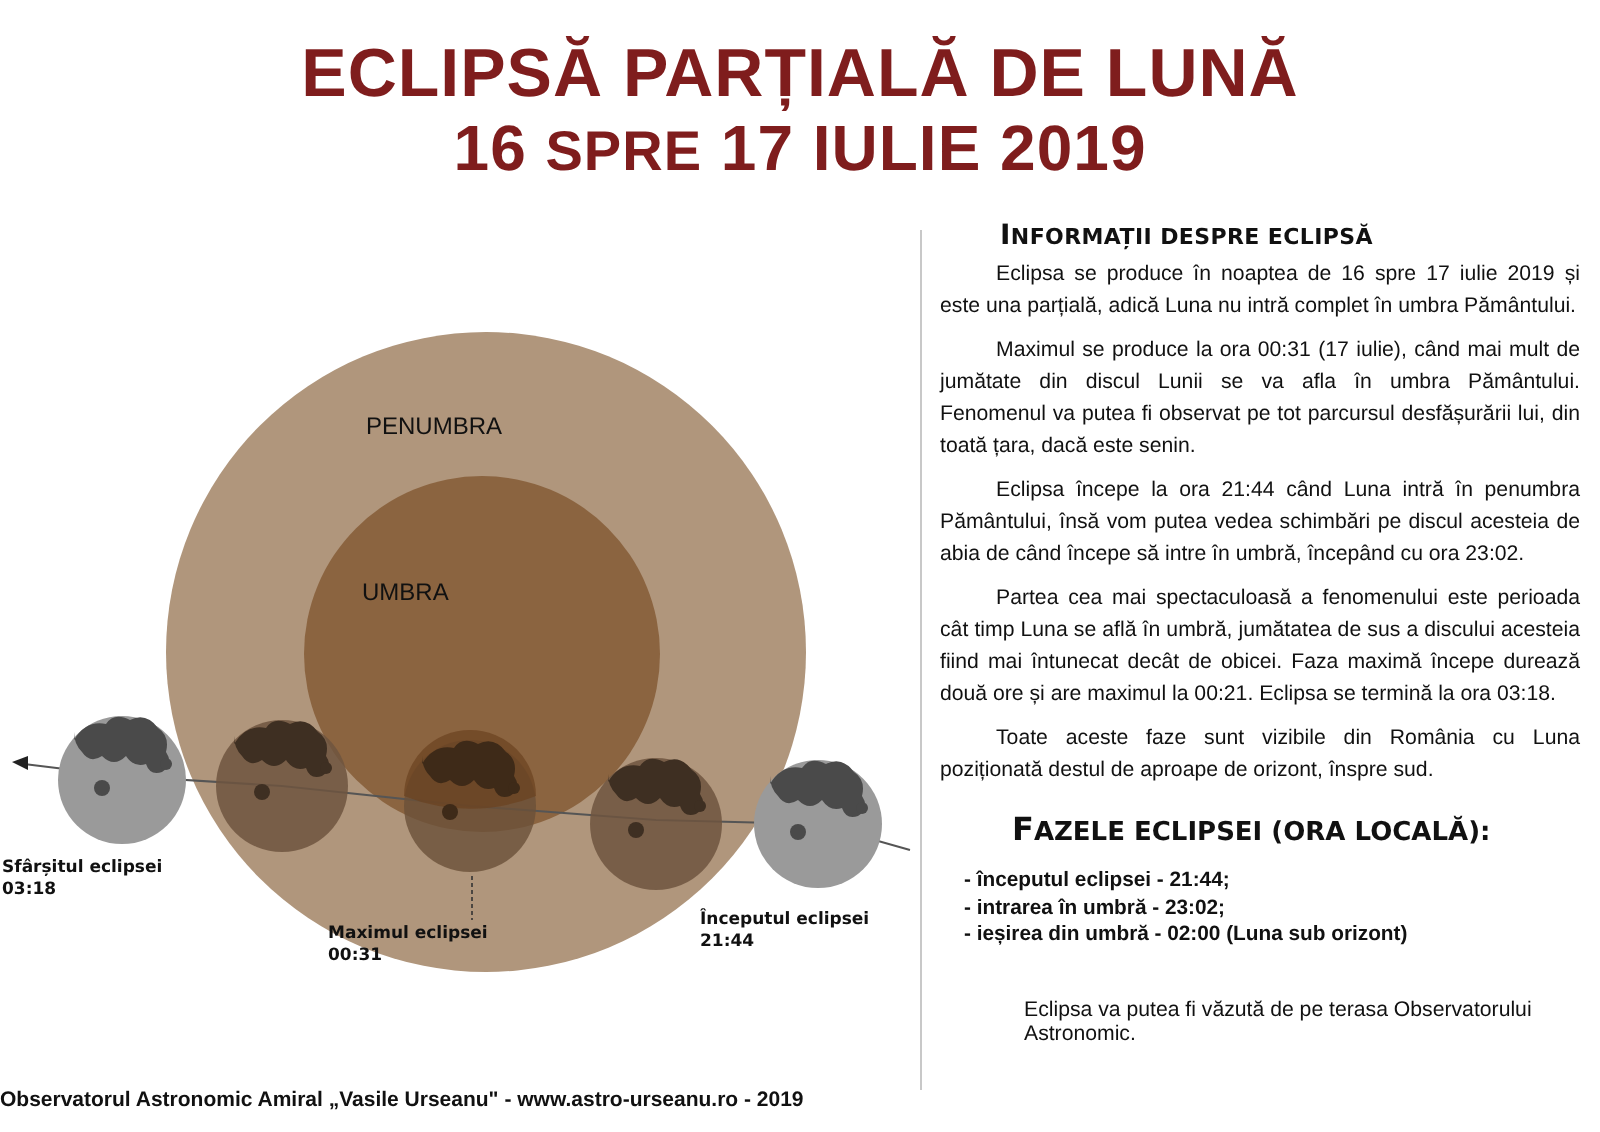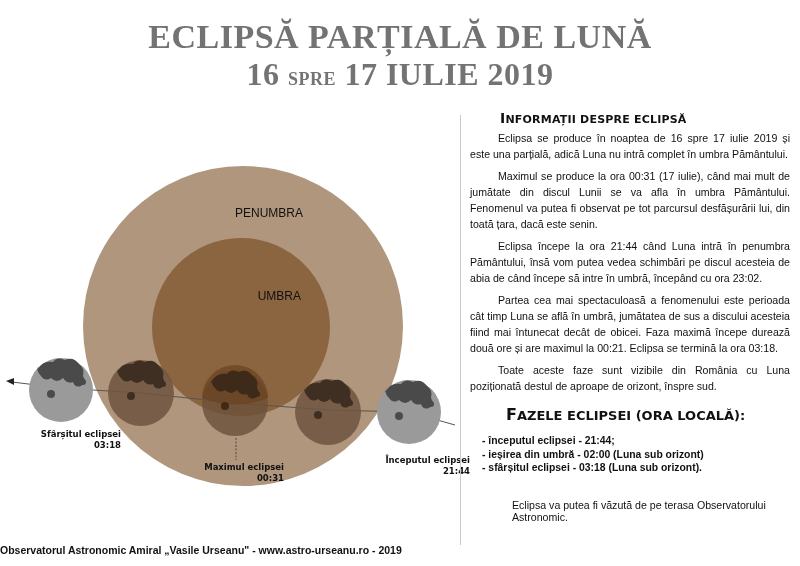--- a/index.html
+++ b/index.html
@@ -1,32 +1,32 @@
 <!DOCTYPE html>
 <html><head>
 <meta charset="utf-8">
 <style>
   html, body { margin:0; padding:0; background:#fff; }
   body { width:800px; height:566px; position:relative; overflow:hidden; font-family:"Liberation Sans", sans-serif; color:#111; }
-  .title { position:absolute; left:0; width:800px; text-align:center; font-family:Liberation Serif, serif; font-weight:bold; color:#737373; letter-spacing:0.5px; }
+  .title { position:absolute; left:0; width:800px; text-align:center; font-family:Liberation Sans, sans-serif; font-weight:bold; color:#7f1d1d; letter-spacing:0.5px; }
   .title1 { top:18px; font-size:34px; }
   .title2 { top:56px; font-size:32px; }
-  .title2 .small { font-size:18px; }
+  .title2 .small { font-size:28px; }
   .divider { position:absolute; left:460px; top:115px; width:1px; height:430px; background:#c8c8c8; }
   .info { position:absolute; left:470px; top:110px; width:320px; font-size:10.6px; line-height:16px; }
   .info h2 { margin:0 0 2px 30px; font-family:"DejaVu Sans", sans-serif; font-size:11px; font-weight:bold; letter-spacing:0.2px; }
   .info h2 .cap { font-size:14px; }
   .info p { margin:0 0 6px 0; text-align:justify; text-indent:28px; }
   .phases { position:absolute; left:470px; top:405px; width:330px; }
   .phases h2 { margin:0 0 10px 36px; font-family:"DejaVu Sans", sans-serif; font-size:13px; font-weight:bold; }
   .phases h2 .cap { font-size:16px; }
   .phases ul { list-style:none; margin:0; padding:0 0 0 12px; font-size:10.4px; line-height:13.5px;font-weight:bold; }
   .phases .note { margin:24px 0 0 42px; font-size:10.6px; }
   .footer { position:absolute; left:0; top:544px; width:800px; text-align:left; font-size:10.5px; font-weight:bold; }
-  .lbl { position:absolute; font-family:"DejaVu Sans", sans-serif; font-size:8.5px; font-weight:bold; text-align:right; line-height:11px; width:120px; }
+  .lbl { position:absolute; font-family:"DejaVu Sans", sans-serif; font-size:8.5px; font-weight:bold; text-align:left; line-height:11px; width:120px; }
   svg { position:absolute; left:0; top:0; }
 </style>
 </head>
 <body>
 
 <div class="title title1">ECLIPSĂ PARȚIALĂ DE LUNĂ</div>
 <div class="title title2">
   <span>16</span>
   <span class="small">SPRE</span>
   <span>17 IULIE 2019</span>
@@ -97,19 +97,19 @@
   <p>Maximul se produce la ora 00:31 (17 iulie), când mai mult de jumătate din discul Lunii se va afla în umbra Pământului. Fenomenul va putea fi observat pe tot parcursul desfășurării lui, din toată țara, dacă este senin.</p>
   <p>Eclipsa începe la ora 21:44 când Luna intră în penumbra Pământului, însă vom putea vedea schimbări pe discul acesteia de abia de când începe să intre în umbră, începând cu ora 23:02.</p>
   <p>Partea cea mai spectaculoasă a fenomenului este perioada cât timp Luna se află în umbră, jumătatea de sus a discului acesteia fiind mai întunecat decât de obicei.  Faza maximă începe durează două ore și are maximul la 00:21. Eclipsa se termină la ora 03:18.</p>
   <p>Toate aceste faze sunt vizibile din România cu Luna poziționată destul de  aproape de orizont, înspre sud.</p>
 </div>
 
 <div class="phases">
   <h2><span class="cap">F</span><span>AZELE ECLIPSEI (ORA LOCALĂ):</span></h2>
   <ul>
     <li>- începutul eclipsei - 21:44;</li>
+    <li>- intrarea în umbră - 23:02;</li>
     <li>- ieșirea din umbră - 02:00 (Luna sub orizont)</li>
-    <li>- sfârșitul eclipsei - 03:18 (Luna sub orizont).</li>
   </ul>
   <div class="note">Eclipsa va putea fi văzută de pe terasa Observatorului Astronomic.</div>
 </div>
 
 <div class="footer">Observatorul Astronomic Amiral „Vasile Urseanu" - www.astro-urseanu.ro - 2019</div>
 
 </body></html>

